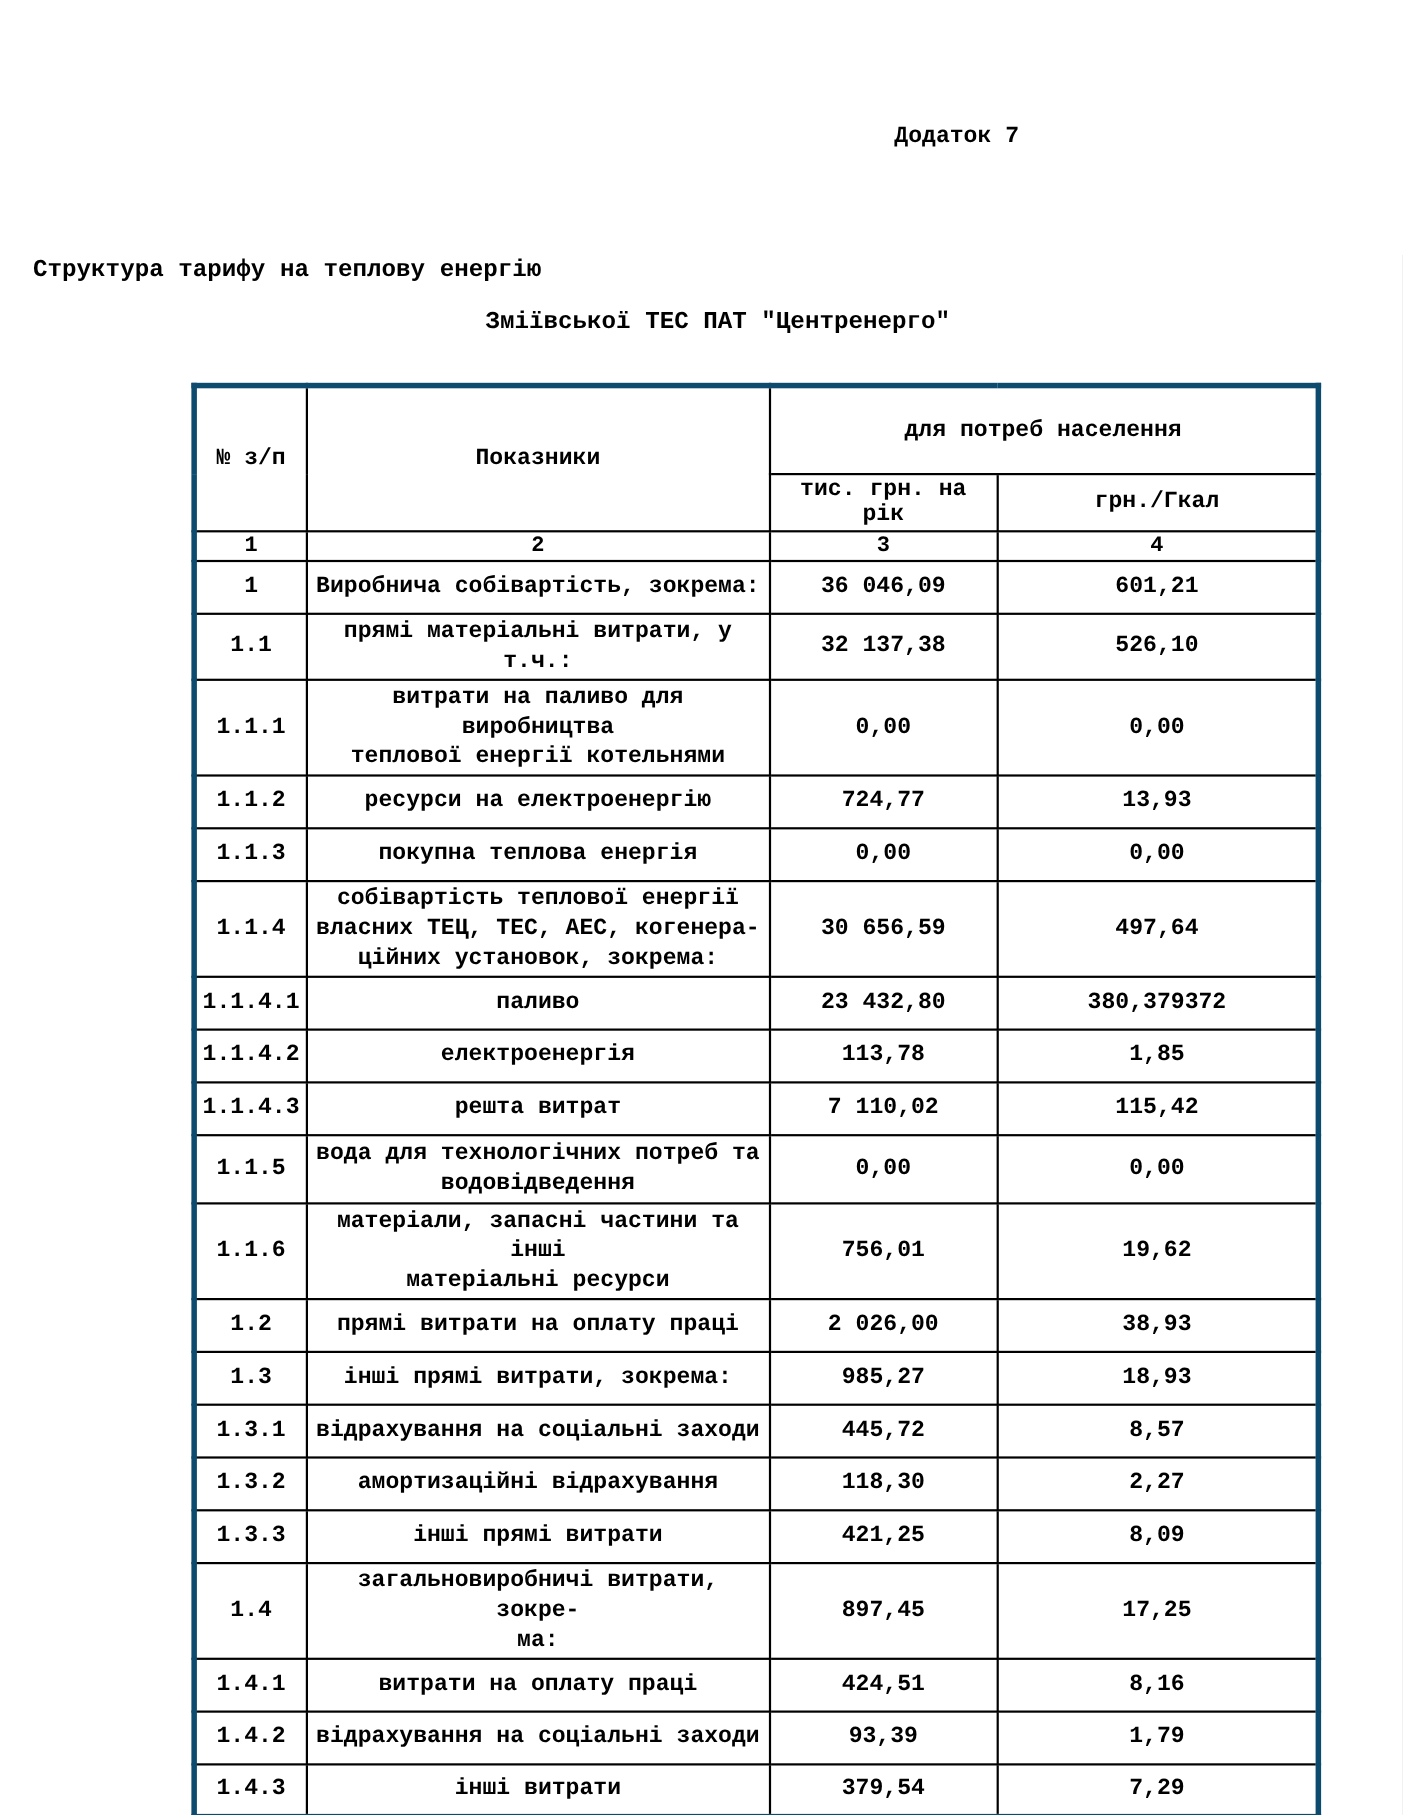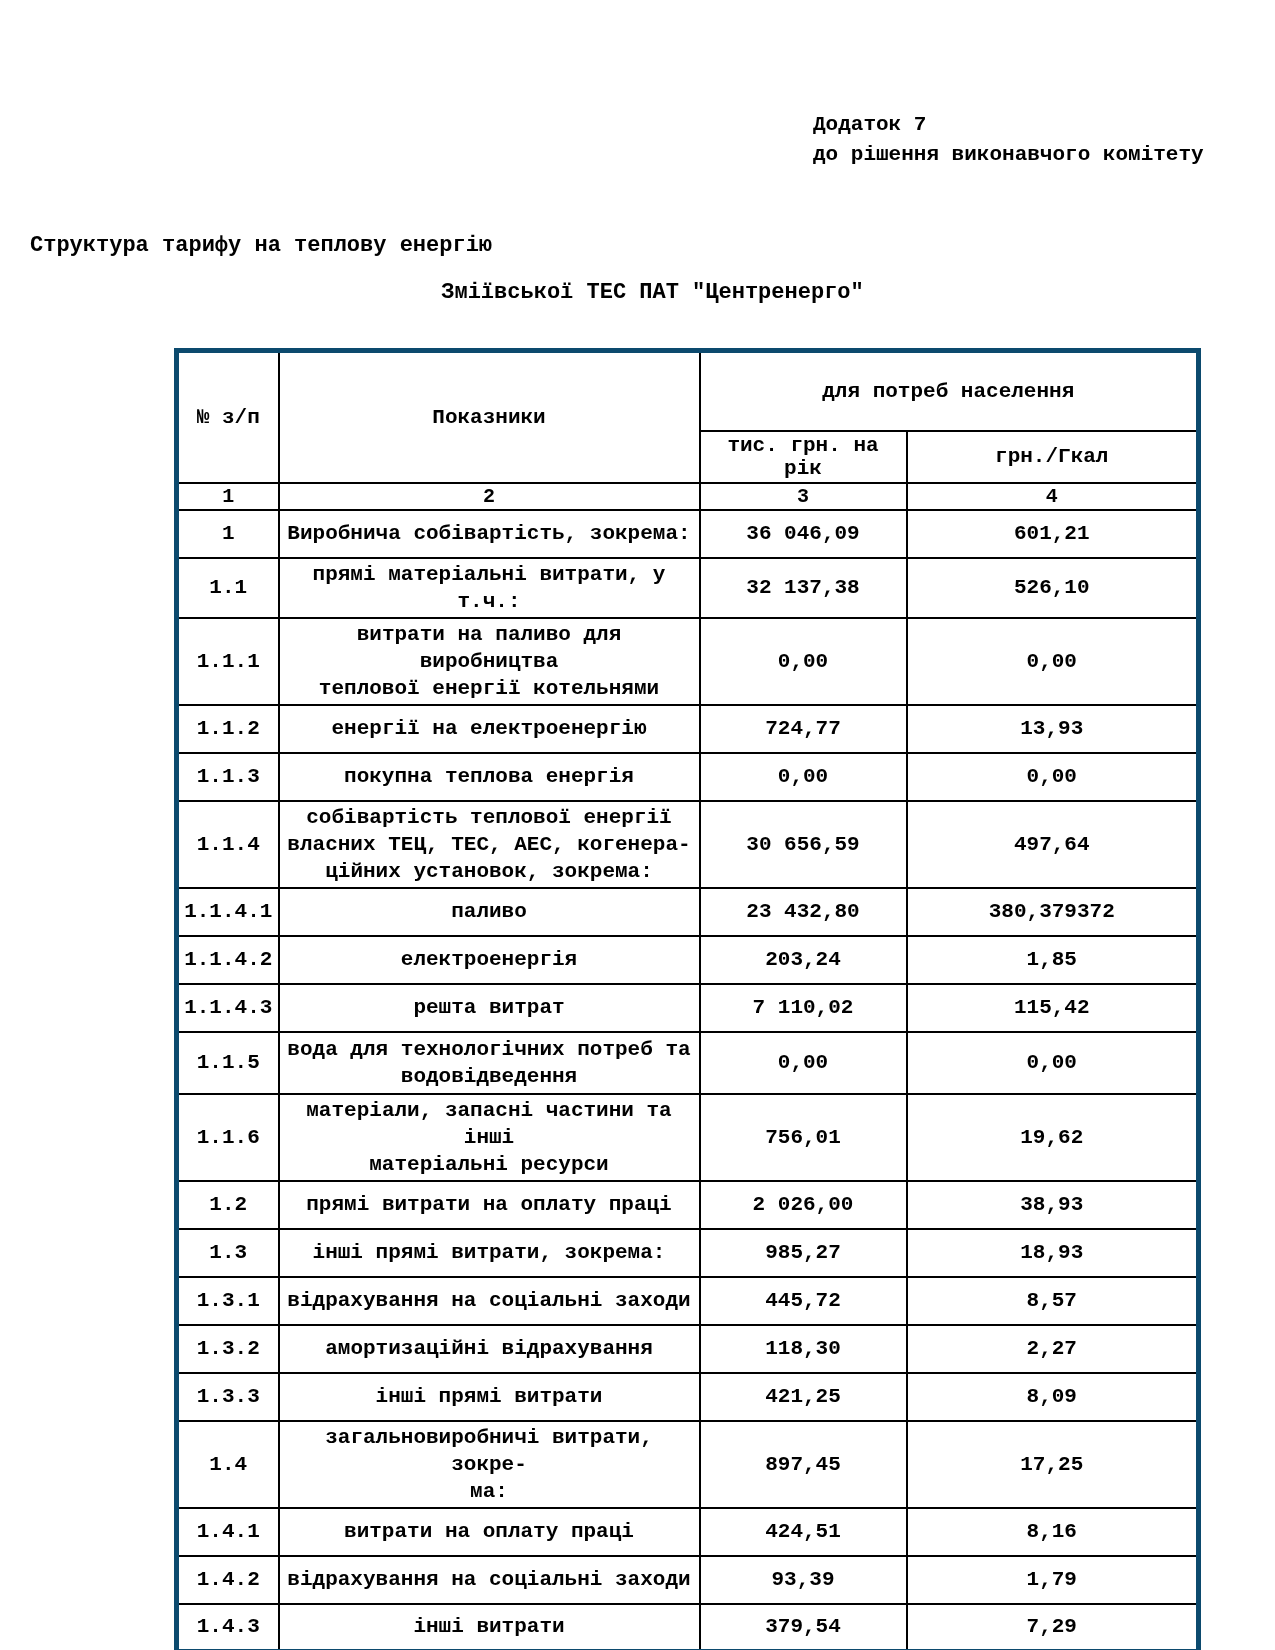--- a/index.html
+++ b/index.html
@@ -79,21 +79,20 @@
     line-height: 27px;
   }
 </style>
 </head>
 <body>
 
 <div class="page">
 
   <div class="appendix">
     <div>Додаток 7</div>
-    <div>до рішення виконавчого комітету</div>
   </div>
 
   <div class="title-wrap">Структура тарифу на теплову енергію</div>
   <div class="subtitle-wrap">Зміївської ТЕС ПАТ "Центренерго"</div>
 
   <table class="tariff">
     <colgroup>
       <col class="c-num">
         <col class="c-name">
         <col class="c-year">
@@ -130,21 +129,21 @@
       </tr>
       <tr class="r2">
         <td>1.1.1</td>
         <td class="name-cell">витрати на паливо для виробництва
 теплової енергії котельнями</td>
         <td>0,00</td>
         <td>0,00</td>
       </tr>
       <tr class="r1">
         <td>1.1.2</td>
-        <td class="name-cell">енергії на електроенергію</td>
+        <td class="name-cell">ресурси на електроенергію</td>
         <td>724,77</td>
         <td>13,93</td>
       </tr>
       <tr class="r1">
         <td>1.1.3</td>
         <td class="name-cell">покупна теплова енергія</td>
         <td>0,00</td>
         <td>0,00</td>
       </tr>
       <tr class="r3">
@@ -157,21 +156,21 @@
       </tr>
       <tr class="r1">
         <td>1.1.4.1</td>
         <td class="name-cell">паливо</td>
         <td>23 432,80</td>
         <td>380,379372</td>
       </tr>
       <tr class="r1">
         <td>1.1.4.2</td>
         <td class="name-cell">електроенергія</td>
-        <td>203,24</td>
+        <td>113,78</td>
         <td>1,85</td>
       </tr>
       <tr class="r1">
         <td>1.1.4.3</td>
         <td class="name-cell">решта витрат</td>
         <td>7 110,02</td>
         <td>115,42</td>
       </tr>
       <tr class="r2">
         <td>1.1.5</td>

